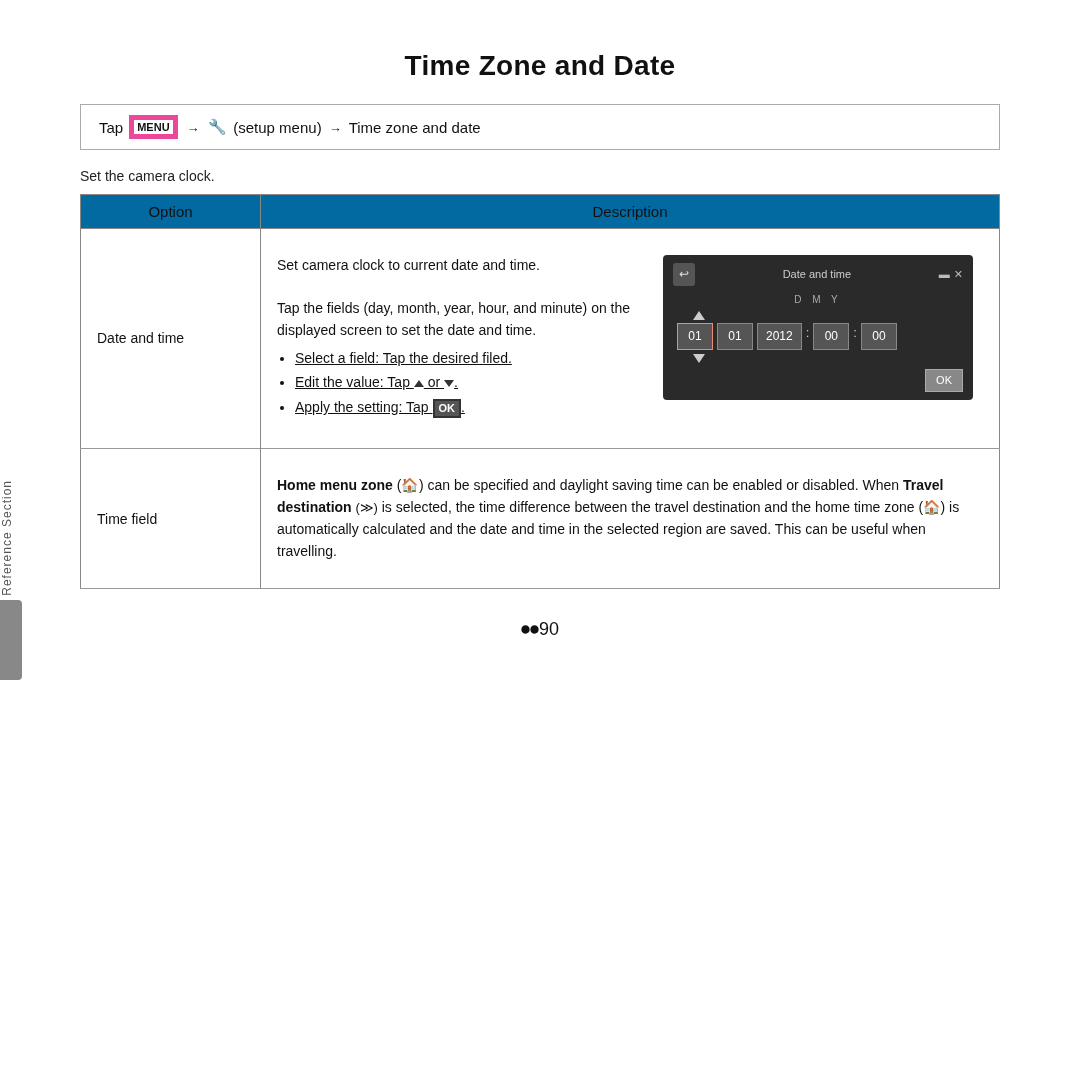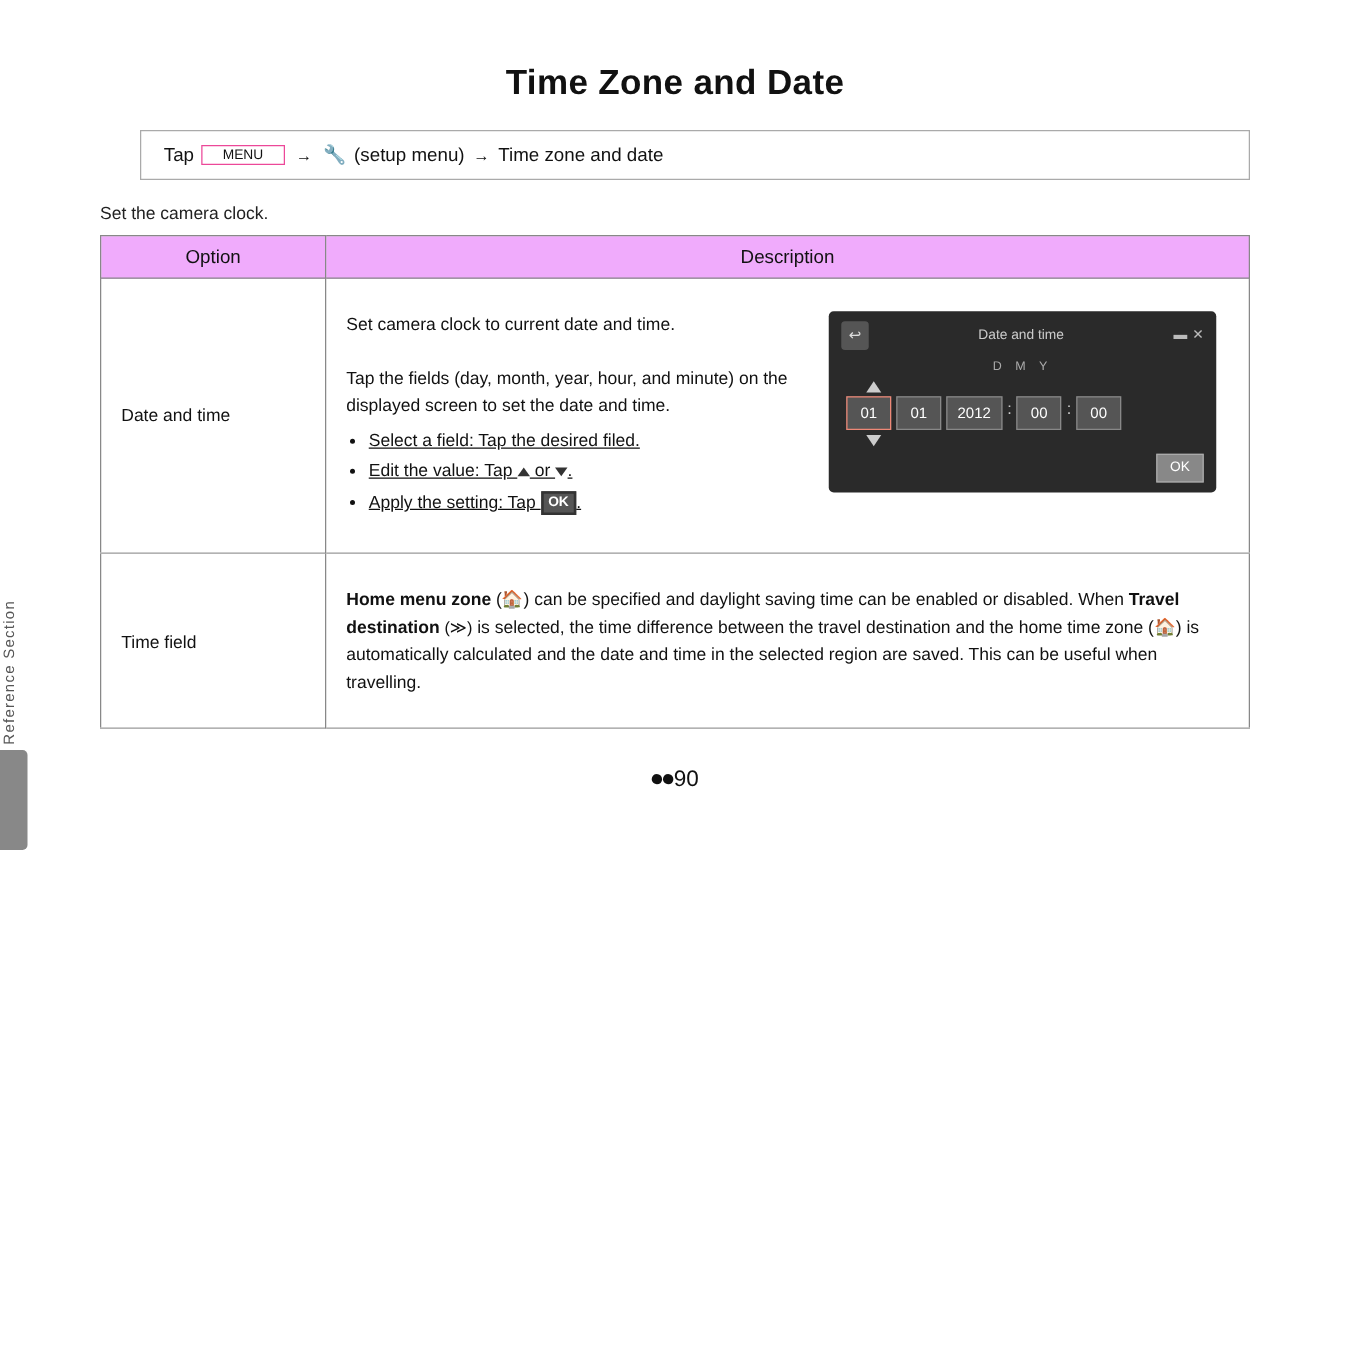--- a/index.html
+++ b/index.html
@@ -24,29 +24,28 @@
     }
 
     .tap-box {
       border: 1px solid #aaa;
       padding: 10px 18px;
       margin-bottom: 18px;
       font-size: 15px;
       display: flex;
       align-items: center;
       gap: 4px;
-      margin-left: 32px;
     }
 
     .tap-box .menu-icon {
       display: inline-block;
-      border: 1px solid #ec4899;
-      font-size: 11px;
-      font-weight: normal;
-      padding: 1px 16px;
+      border: 5px solid #ec4899;
+      font-size: 11px;
+      font-weight: bold;
+      padding: 1px 3px;
       margin: 0 2px;
       vertical-align: middle;
     }
 
     .tap-box .arrow {
       font-size: 13px;
       margin: 0 3px;
     }
 
     .tap-box .wrench-icon {
@@ -60,21 +59,21 @@
       color: #222;
     }
 
     table {
       width: 100%;
       border-collapse: collapse;
       border: 1px solid #888;
     }
 
     thead tr {
-      background: #f0abfc;
+      background: #0369a1;
     }
 
     thead th {
       border: 1px solid #888;
       padding: 8px 16px;
       font-weight: normal;
       font-size: 15px;
       text-align: center;
     }
 

